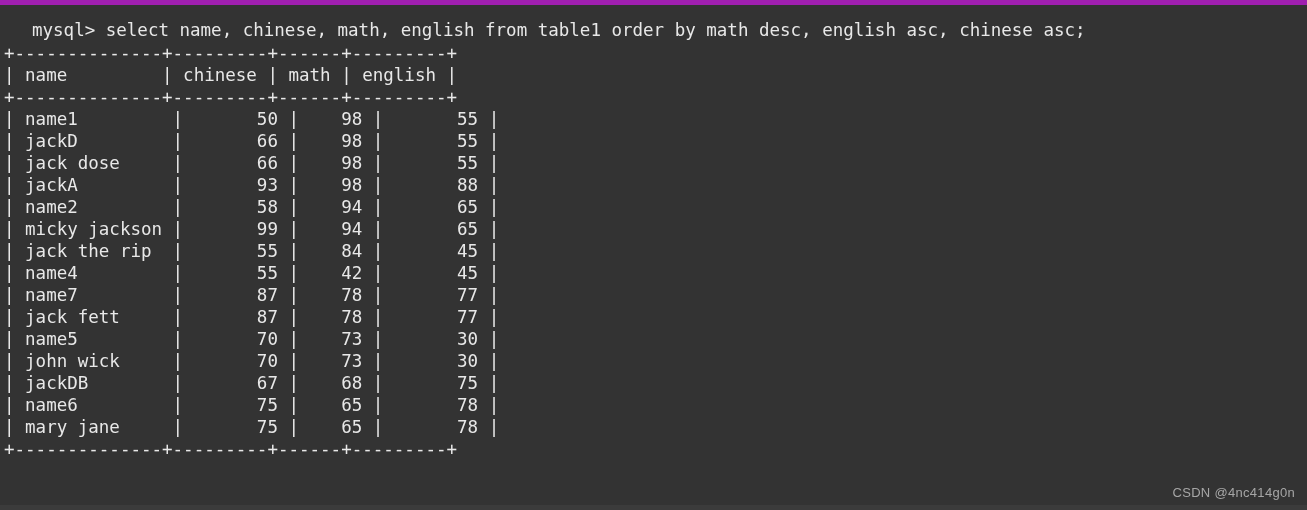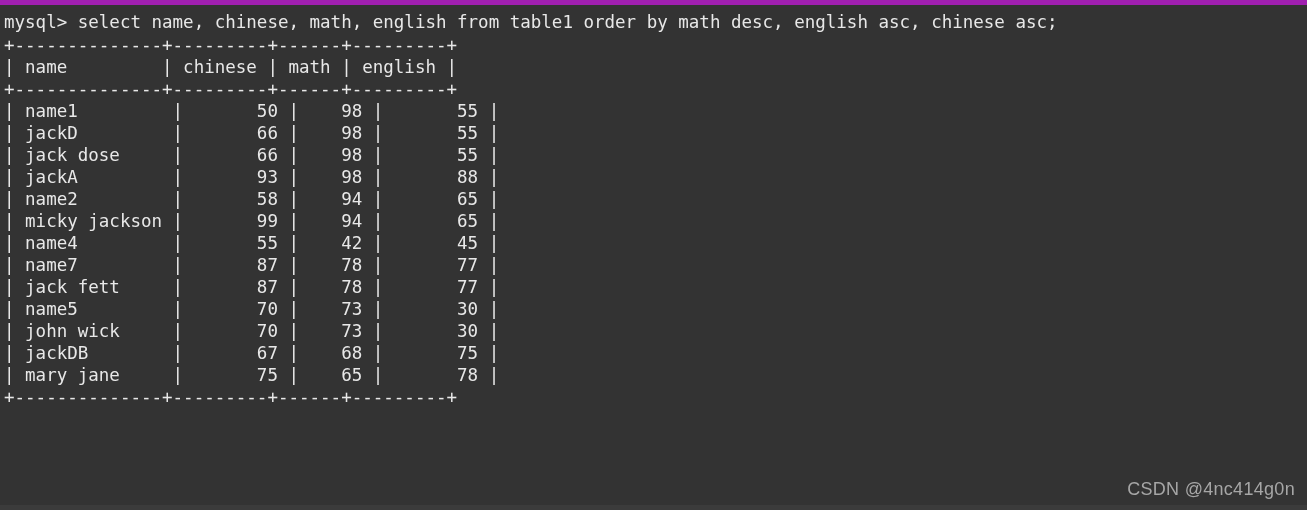--- a/index.html
+++ b/index.html
@@ -46,29 +46,30 @@
     padding: 0 0 0 4px;
     font-family: "DejaVu Sans Mono", "Liberation Mono", monospace;
     font-size: 17.5px;
     line-height: 22px;
     color: #e8e8e8;
     white-space: pre;
     letter-spacing: 0px;
     font-weight: normal;
   }
   pre.console-line.prompt-line {
-    padding-top: 6px;
+    padding-top: 14px;
     line-height: 23px;
+    margin-left: 28px;
   }
   #watermark {
     position: absolute;
     right: 12px;
     bottom: 10px;
     font-family: "Liberation Sans", sans-serif;
-    font-size: 18px;
+    font-size: 13px;
     color: #a6a6a6;
     letter-spacing: 0.3px;
     white-space: nowrap;
   }
 </style>
 </head>
 <body>
 
 <div id="terminal-window">
 
@@ -79,26 +80,28 @@
     <pre class="console-line">+--------------+---------+------+---------+</pre>
     <pre class="console-line">| name         | chinese | math | english |</pre>
     <pre class="console-line">+--------------+---------+------+---------+</pre>
     <div id="table-rows-container">
         <pre class="console-line">| name1         |       50 |    98 |       55 |</pre>
         <pre class="console-line">| jackD         |       66 |    98 |       55 |</pre>
         <pre class="console-line">| jack dose     |       66 |    98 |       55 |</pre>
         <pre class="console-line">| jackA         |       93 |    98 |       88 |</pre>
         <pre class="console-line">| name2         |       58 |    94 |       65 |</pre>
         <pre class="console-line">| micky jackson |       99 |    94 |       65 |</pre>
+        <pre class="console-line">| jack the rip  |       55 |    84 |       45 |</pre>
         <pre class="console-line">| name4         |       55 |    42 |       45 |</pre>
         <pre class="console-line">| name7         |       87 |    78 |       77 |</pre>
         <pre class="console-line">| jack fett     |       87 |    78 |       77 |</pre>
         <pre class="console-line">| name5         |       70 |    73 |       30 |</pre>
         <pre class="console-line">| john wick     |       70 |    73 |       30 |</pre>
         <pre class="console-line">| jackDB        |       67 |    68 |       75 |</pre>
+        <pre class="console-line">| name6         |       75 |    65 |       78 |</pre>
         <pre class="console-line">| mary jane     |       75 |    65 |       78 |</pre>
       </div>
     <pre class="console-line">+--------------+---------+------+---------+</pre>
   </div>
 
   <div id="watermark">CSDN @4nc414g0n</div>
 
   <div id="bottom-accent-bar"></div>
 
 </div>

